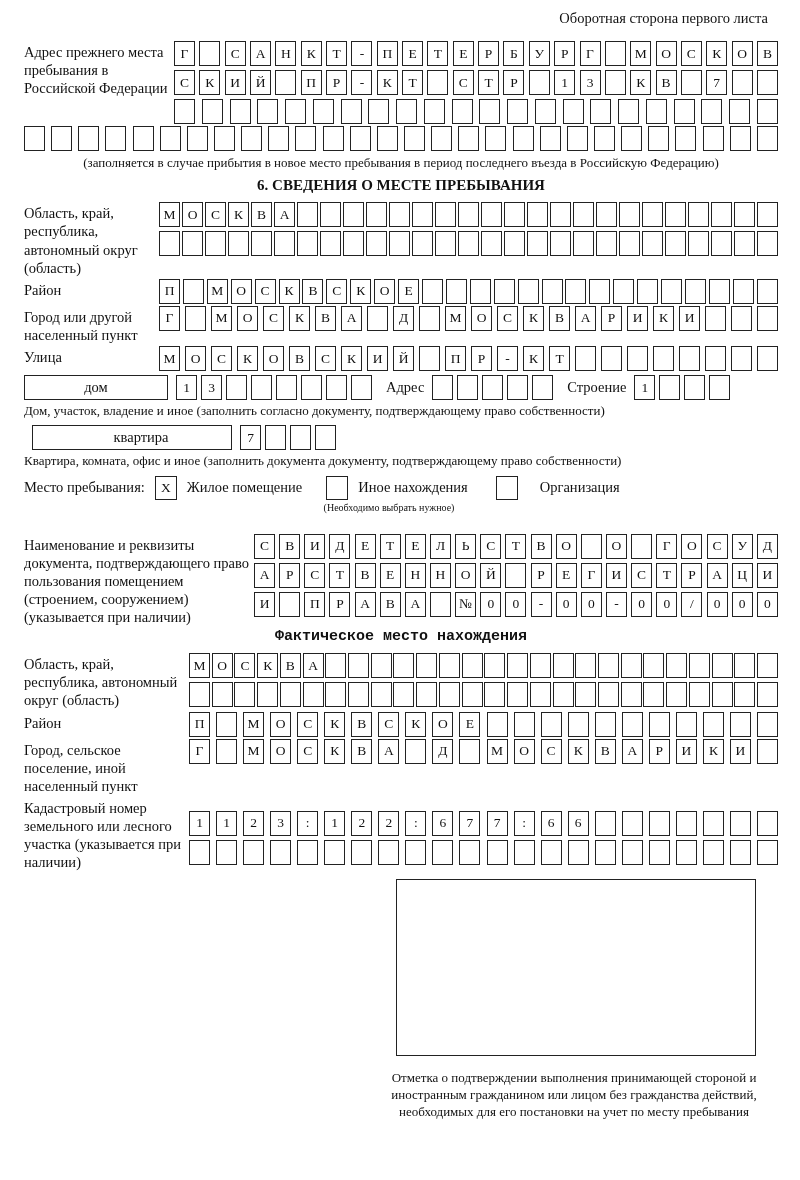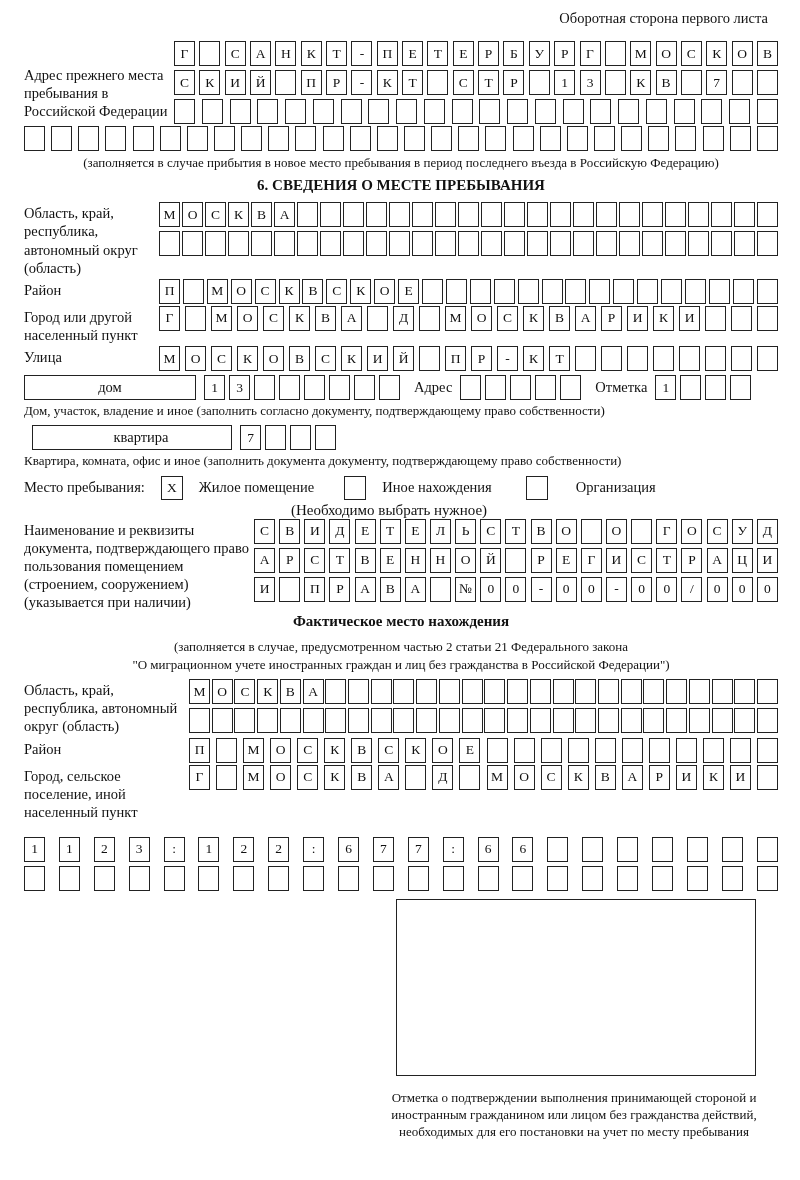--- a/index.html
+++ b/index.html
@@ -1,37 +1,37 @@
 <!DOCTYPE html>
 <html><head>
 <meta charset="utf-8">
 <style>
   html,body{margin:0;padding:0;background:#fff;}
   body{width:800px;height:1180px;box-sizing:border-box;font-family:"Liberation Serif","DejaVu Serif",serif;color:#111;}
   .page{width:800px;height:1180px;box-sizing:border-box;padding:10px 22px 6px 24px;position:relative;}
   .note-right{text-align:right;font-size:14.5px;padding-right:10px;margin-bottom:14px;}
   .frow{display:flex;align-items:flex-start;margin-bottom:2px;}
   .flabel{font-size:14.5px;line-height:1.25;flex:none;padding-top:2px;}
-  .w150{width:150px;margin-top:23px;}
+  .w150{width:150px;}
   .w135{width:135px;}
   .w165{width:165px;}
   .w230{width:230px;}
   .fcol{flex:1;min-width:0;display:flex;flex-direction:column;gap:4px;}
   .cells{display:flex;}
   .fill{justify-content:space-between;flex:1;}
   .gap{gap:4px;}
   .cell{width:19px;height:23px;flex:none;border:1.6px solid #222;background:#fff;display:flex;align-items:center;justify-content:center;font-size:13.5px;font-family:"Liberation Serif",serif;}
   .caption{font-size:13px;text-align:center;margin:3px 0 6px 0;line-height:1.25;}
   .sec-title{font-size:15px;font-weight:bold;text-align:center;margin:6px 0 8px 0;}
   .widebox{border:1.6px solid #222;height:25px;box-sizing:border-box;display:flex;align-items:center;justify-content:center;font-size:14.5px;flex:none;}
   .houserow{display:flex;align-items:center;gap:8px;margin:4px 0 2px 0;}
   .inl{font-size:14.5px;flex:none;}
-  .stayrow{display:flex;align-items:center;gap:16px;font-size:14.5px;margin-top:6px;}
+  .stayrow{display:flex;align-items:center;gap:10px;font-size:14.5px;margin-top:6px;}
   .checkbox{width:20px;height:22px;border:1.6px solid #222;display:flex;align-items:center;justify-content:center;font-size:13.5px;flex:none;}
-  .small-note{font-size:15px;text-align:center;width:430px;margin:2px 0 0 150px;}
+  .small-note{font-size:10px;text-align:center;width:430px;margin:2px 0 21px 150px;}
   .stamp-box{border:1.6px solid #222;width:358px;height:175px;margin-left:372px;margin-top:8px;}
   .stamp-caption{width:408px;margin-left:346px;text-align:center;font-size:13px;line-height:1.3;margin-top:14px;}
   .cap2{font-size:13px;text-align:center;line-height:1.35;margin-bottom:6px;}
   .mb4{margin-bottom:4px;}
 </style>
 </head>
 <body>
 
 <div class="page">
 
@@ -308,40 +308,40 @@
           <span class="cell"></span>
           <span class="cell"></span>
           <span class="cell"></span>
           <span class="cell"></span>
           <span class="cell"></span>
         </div>
       </div>
   </div>
 
   <div class="houserow">
-    <div class="widebox" style="width:172px;">дом</div>
+    <div class="widebox" style="width:144px;">дом</div>
     <div class="cells gap">
         <span class="cell">1</span>
         <span class="cell">3</span>
         <span class="cell"></span>
         <span class="cell"></span>
         <span class="cell"></span>
         <span class="cell"></span>
         <span class="cell"></span>
         <span class="cell"></span>
       </div>
     <span class="inl" style="margin-left:6px;">Адрес</span>
     <div class="cells gap">
         <span class="cell"></span>
         <span class="cell"></span>
         <span class="cell"></span>
         <span class="cell"></span>
         <span class="cell"></span>
       </div>
-    <span class="inl" style="margin-left:6px;">Отметка</span>
+    <span class="inl" style="margin-left:6px;">Строение</span>
     <div class="cells gap">
         <span class="cell">1</span>
         <span class="cell"></span>
         <span class="cell"></span>
         <span class="cell"></span>
       </div>
   </div>
   <div class="caption" style="text-align:left;">Дом, участок, владение и иное (заполнить согласно документу, подтверждающему право собственности)</div>
 
   <div class="houserow">
@@ -434,25 +434,21 @@
           <span class="cell">0</span>
           <span class="cell">0</span>
           <span class="cell">/</span>
           <span class="cell">0</span>
           <span class="cell">0</span>
           <span class="cell">0</span>
         </div>
     </div>
   </div>
 
-  <div class="sec-title" style="margin-top:0;">Фактическое место нахождения</div>
-  <div class="cap2">
-    <span>(заполняется в случае, предусмотренном частью 2 статьи 21 Федерального закона</span><br>
-    <span>"О миграционном учете иностранных граждан и лиц без гражданства в Российской Федерации")</span>
-  </div>
+  <div class="sec-title" style="margin-top:0;font-family:Liberation Mono, monospace;">Фактическое место нахождения</div>
 
   <div class="frow">
     <div class="flabel w165">Область, край, республика, автономный округ (область)</div>
     <div class="fcol">
       <div class="cells fill">
           <span class="cell">М</span>
           <span class="cell">О</span>
           <span class="cell">С</span>
           <span class="cell">К</span>
           <span class="cell">В</span>
@@ -563,20 +559,21 @@
           <span class="cell">Р</span>
           <span class="cell">И</span>
           <span class="cell">К</span>
           <span class="cell">И</span>
           <span class="cell"></span>
         </div>
       </div>
   </div>
 
   <div class="frow">
+    <div class="flabel w165">Кадастровый номер земельного или лесного участка (указывается при наличии)</div>
     <div class="fcol" style="padding-top:14px;">
       <div class="cells fill">
           <span class="cell">1</span>
           <span class="cell">1</span>
           <span class="cell">2</span>
           <span class="cell">3</span>
           <span class="cell">:</span>
           <span class="cell">1</span>
           <span class="cell">2</span>
           <span class="cell">2</span>

